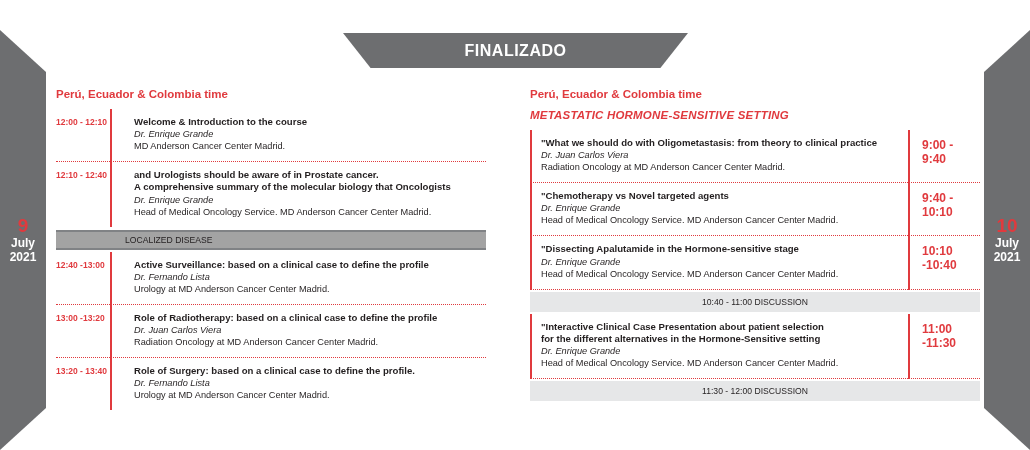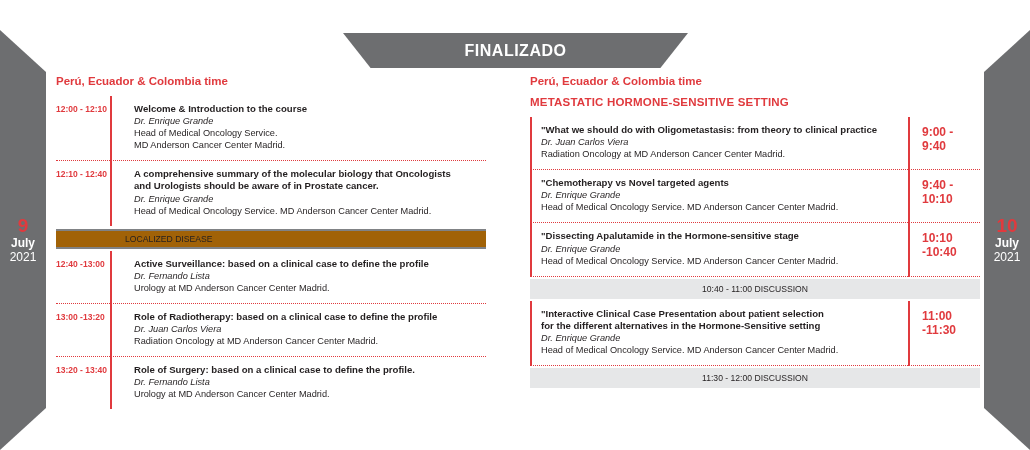--- a/index.html
+++ b/index.html
@@ -67,44 +67,45 @@
     font-weight: bold;
     display: block;
   }
   .daytab .mon {
     font-size: 12px;
     font-weight: bold;
     display: block;
   }
   .daytab .yr {
     font-size: 12px;
-    font-weight: normal;
+    font-weight: bold;
     display: block;
   }
 
   
   .col {
     position: absolute;
-    top: 75px;
+    top: 88px;
   }
   .col.left  { left: 56px;  width: 430px; }
   .col.right { left: 530px; width: 450px; }
 
   .col-head {
     color: #e03a3e;
     font-size: 11.5px;
     font-weight: bold;
     margin-bottom: 9px;
   }
   .section-title {
     color: #e03a3e;
     font-size: 11.5px;
     font-weight: bold;
     margin-bottom: 9px;
     letter-spacing: 0.2px;
+    font-style: italic;
   }
 
   
   .track {
     position: relative;
     padding-left: 0;
   }
   .track .vline {
     position: absolute;
     left: 54px;
@@ -144,21 +145,21 @@
     line-height: 1.3;
     margin-top: 1px;
   }
   .aff {
     color: #231f20;
     font-size: 9.2px;
     line-height: 1.3;
   }
 
   .bar {
-    background: #a16207;
+    background: #a3a3a3;
     border-top: 2px solid #808285;
     border-bottom: 2px solid #808285;
     font-size: 8.6px;
     color: #231f20;
     padding: 3px 0 3px 69px;
     margin: 3px 0 2px 0;
   }
 
   
   .track-r { position: relative; }
@@ -227,30 +228,29 @@
     <div class="col-head">Perú, Ecuador &amp; Colombia time</div>
 
     <div class="track">
       <div class="vline"></div>
 
       <div class="row">
         <div class="time">12:00 - 12:10</div>
         <div class="body">
           <div class="ttl">Welcome &amp; Introduction to the course</div>
           <div class="spk">Dr. Enrique Grande</div>
-          <div class="aff">Head of Medical Oncology Service.</div>
           <div class="aff">MD Anderson Cancer Center Madrid.</div>
         </div>
       </div>
 
       <div class="row">
         <div class="time">12:10 - 12:40</div>
         <div class="body">
+          <div class="ttl">and Urologists should be aware of in Prostate cancer.</div>
           <div class="ttl">A comprehensive summary of the molecular biology that Oncologists</div>
-          <div class="ttl">and Urologists should be aware of in Prostate cancer.</div>
           <div class="spk">Dr. Enrique Grande</div>
           <div class="aff">Head of Medical Oncology Service. MD Anderson Cancer Center Madrid.</div>
         </div>
       </div>
     </div>
 
     <div class="bar">LOCALIZED DISEASE</div>
 
     <div class="track">
       <div class="vline"></div>

